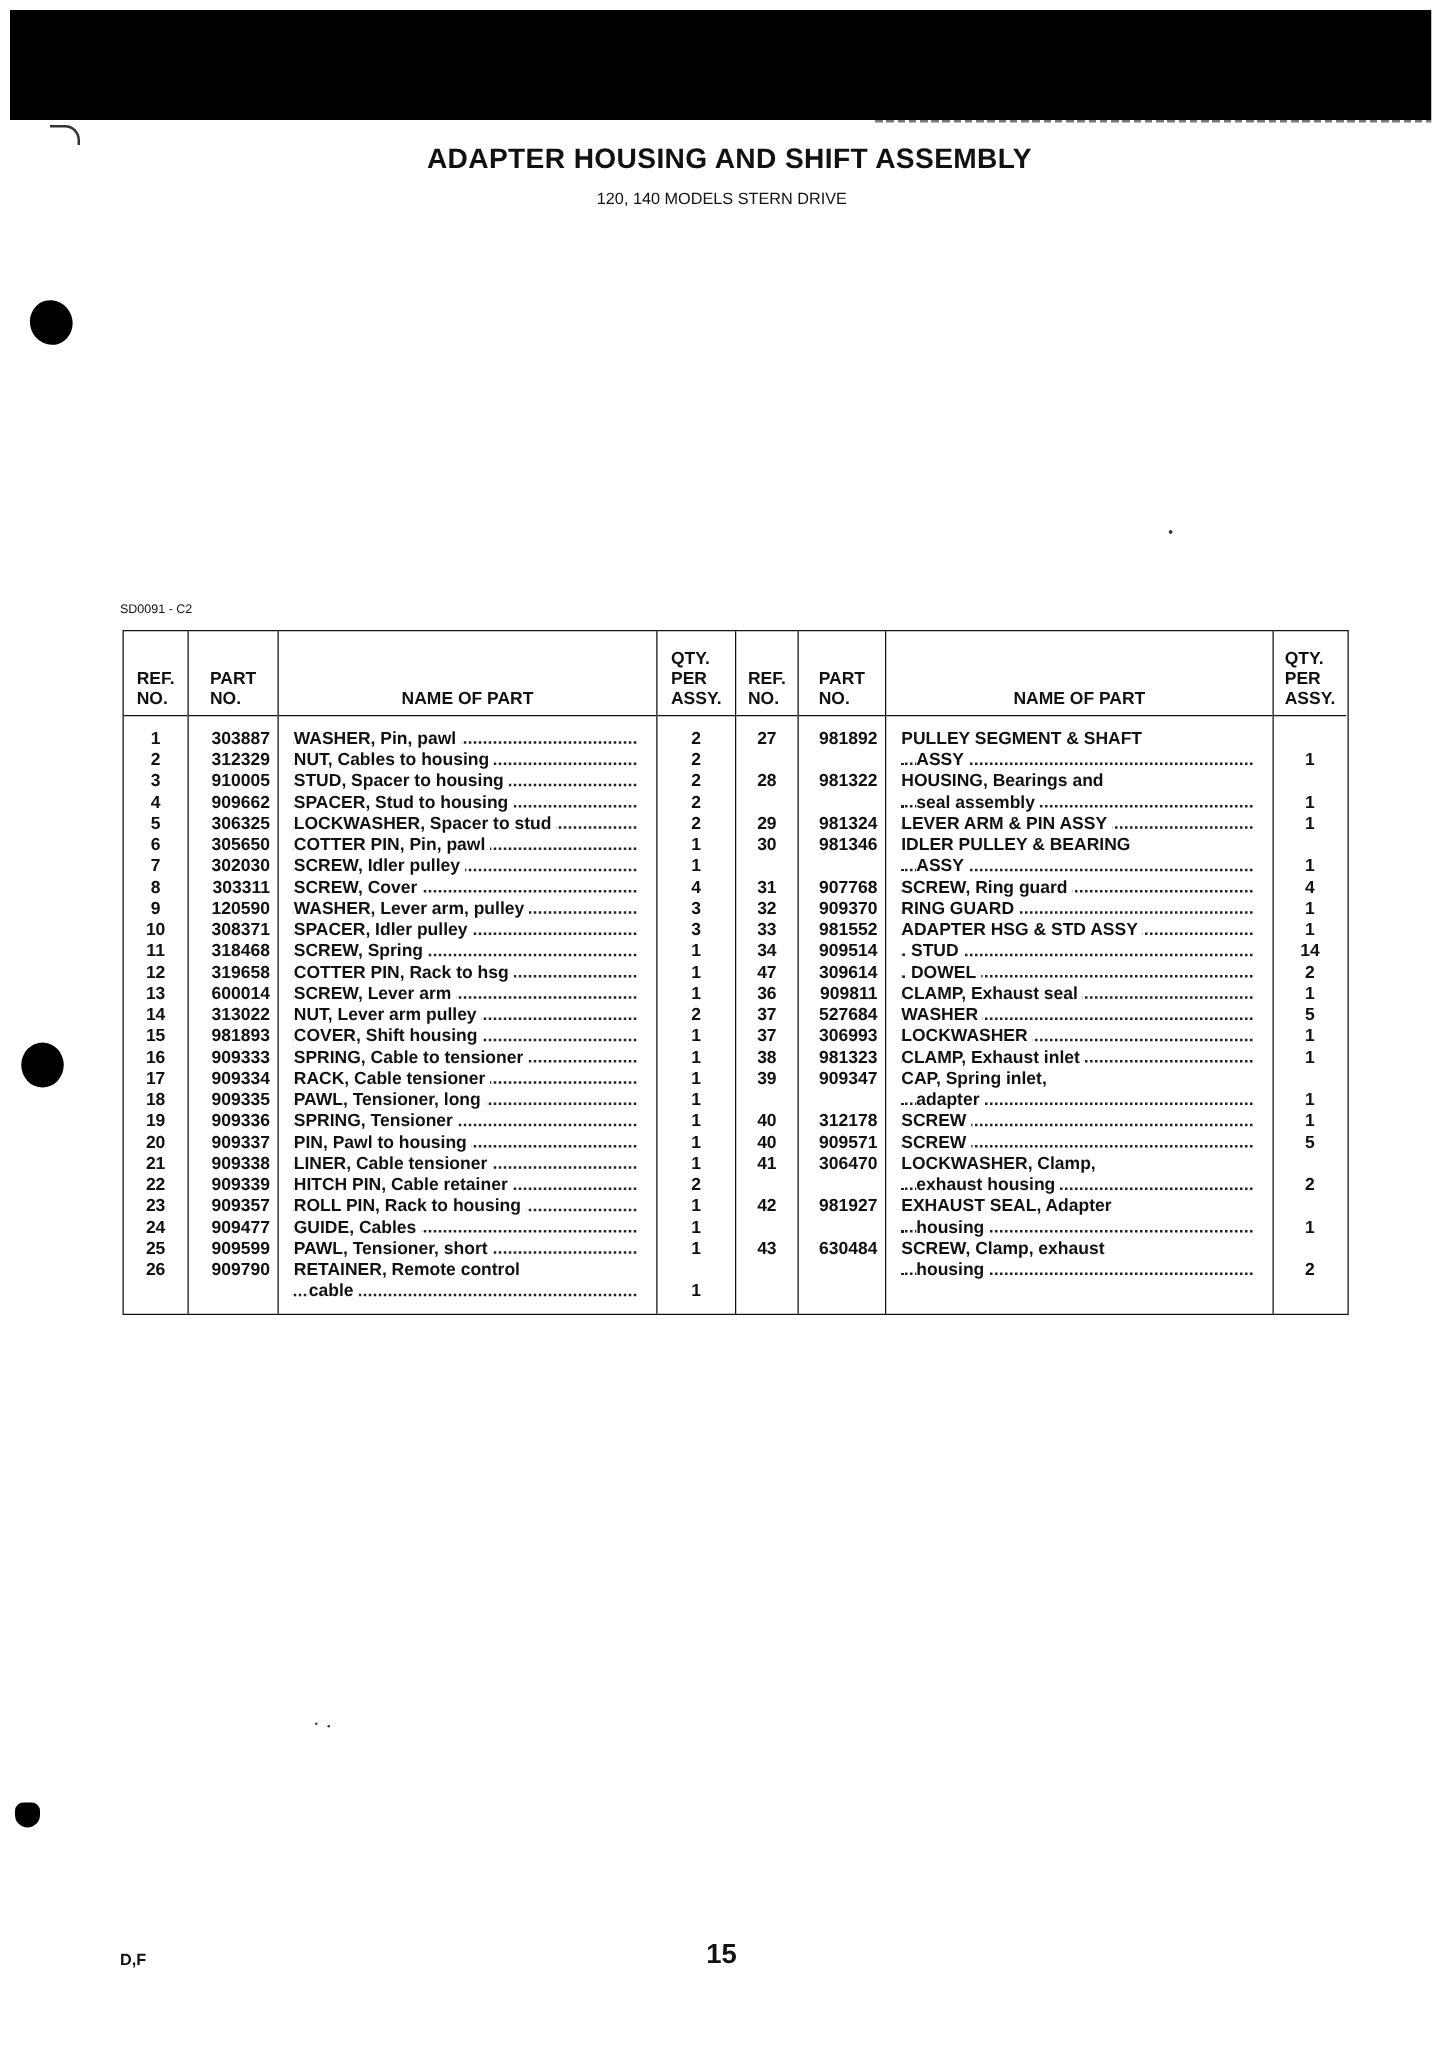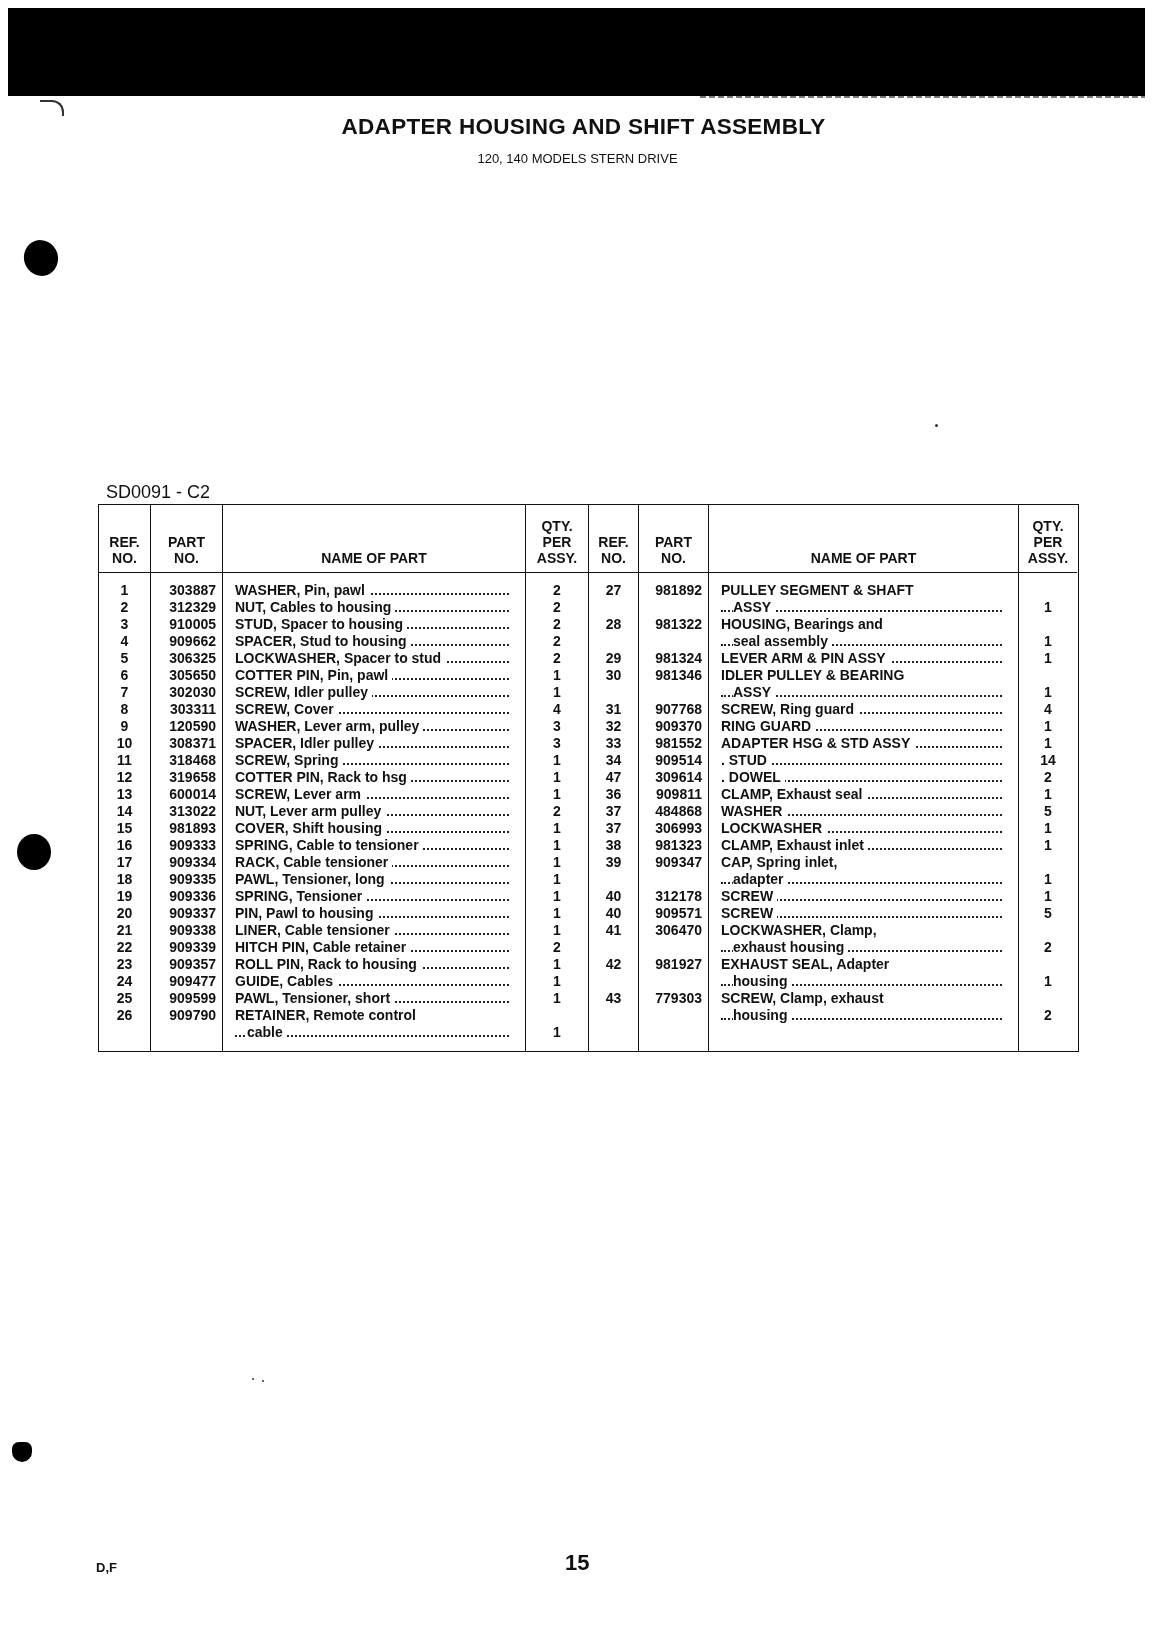--- a/index.html
+++ b/index.html
@@ -28,36 +28,36 @@
     }
     .title {
       position: absolute; left: 12px; right: 0; top: 114px; text-align: center;
       font-size: 22.5px; font-weight: bold; letter-spacing: 0.3px;
     }
     .subtitle {
       position: absolute; left: 0; right: 0; top: 151px; text-align: center;
       font-size: 13px;
     }
     .diagram-code {
-      position: absolute; left: 106px; top: 482px; font-size: 18px;
+      position: absolute; left: 96px; top: 482px; font-size: 10px;
     }
     .parts-table {
       position: absolute; left: 98px; top: 504px; width: 981px; height: 548px;
       border: 1.5px solid #111; box-sizing: border-box;
     }
     .col {
       position: absolute; top: 0; bottom: 0; border-right: 1.2px solid #111;
       box-sizing: border-box;
     }
     .col:last-child { border-right: none; }
     .hdr {
       position: absolute; left: 0; right: 0; top: 0; height: 68px;
       border-bottom: 1.5px solid #111; box-sizing: border-box;
       display: flex; align-items: flex-end; justify-content: center;
-      text-align: center; font-weight: bold; font-size: 14px; line-height: 16px;
+      font-weight: bold; font-size: 14px; line-height: 16px;
       padding-bottom: 6px;
     }
     .body {
       position: absolute; left: 0; right: 0; top: 77px;
       font-size: 14px; font-weight: bold;
     }
     .cell {
       height: 17px; line-height: 17px; white-space: nowrap; overflow: hidden;
     }
     .num { text-align: center; }
@@ -275,32 +275,32 @@
         <div class="cell right">&nbsp;</div>
         <div class="cell right">981324</div>
         <div class="cell right">981346</div>
         <div class="cell right">&nbsp;</div>
         <div class="cell right">907768</div>
         <div class="cell right">909370</div>
         <div class="cell right">981552</div>
         <div class="cell right">909514</div>
         <div class="cell right">309614</div>
         <div class="cell right">909811</div>
-        <div class="cell right">484868</div>
+        <div class="cell right">527684</div>
         <div class="cell right">306993</div>
         <div class="cell right">981323</div>
         <div class="cell right">909347</div>
         <div class="cell right">&nbsp;</div>
         <div class="cell right">312178</div>
         <div class="cell right">909571</div>
         <div class="cell right">306470</div>
         <div class="cell right">&nbsp;</div>
         <div class="cell right">981927</div>
         <div class="cell right">&nbsp;</div>
-        <div class="cell right">779303</div>
+        <div class="cell right">630484</div>
         <div class="cell right">&nbsp;</div>
       </div>
   </div>
   <div class="col" style="left:610px;width:310px;">
     <div class="hdr">
         <span>NAME OF PART</span>
       </div>
     <div class="body">
         <div class="cell name"><span class="txt">PULLEY SEGMENT &amp; SHAFT</span></div>
         <div class="cell name indent dots"><span class="txt">ASSY</span></div>

